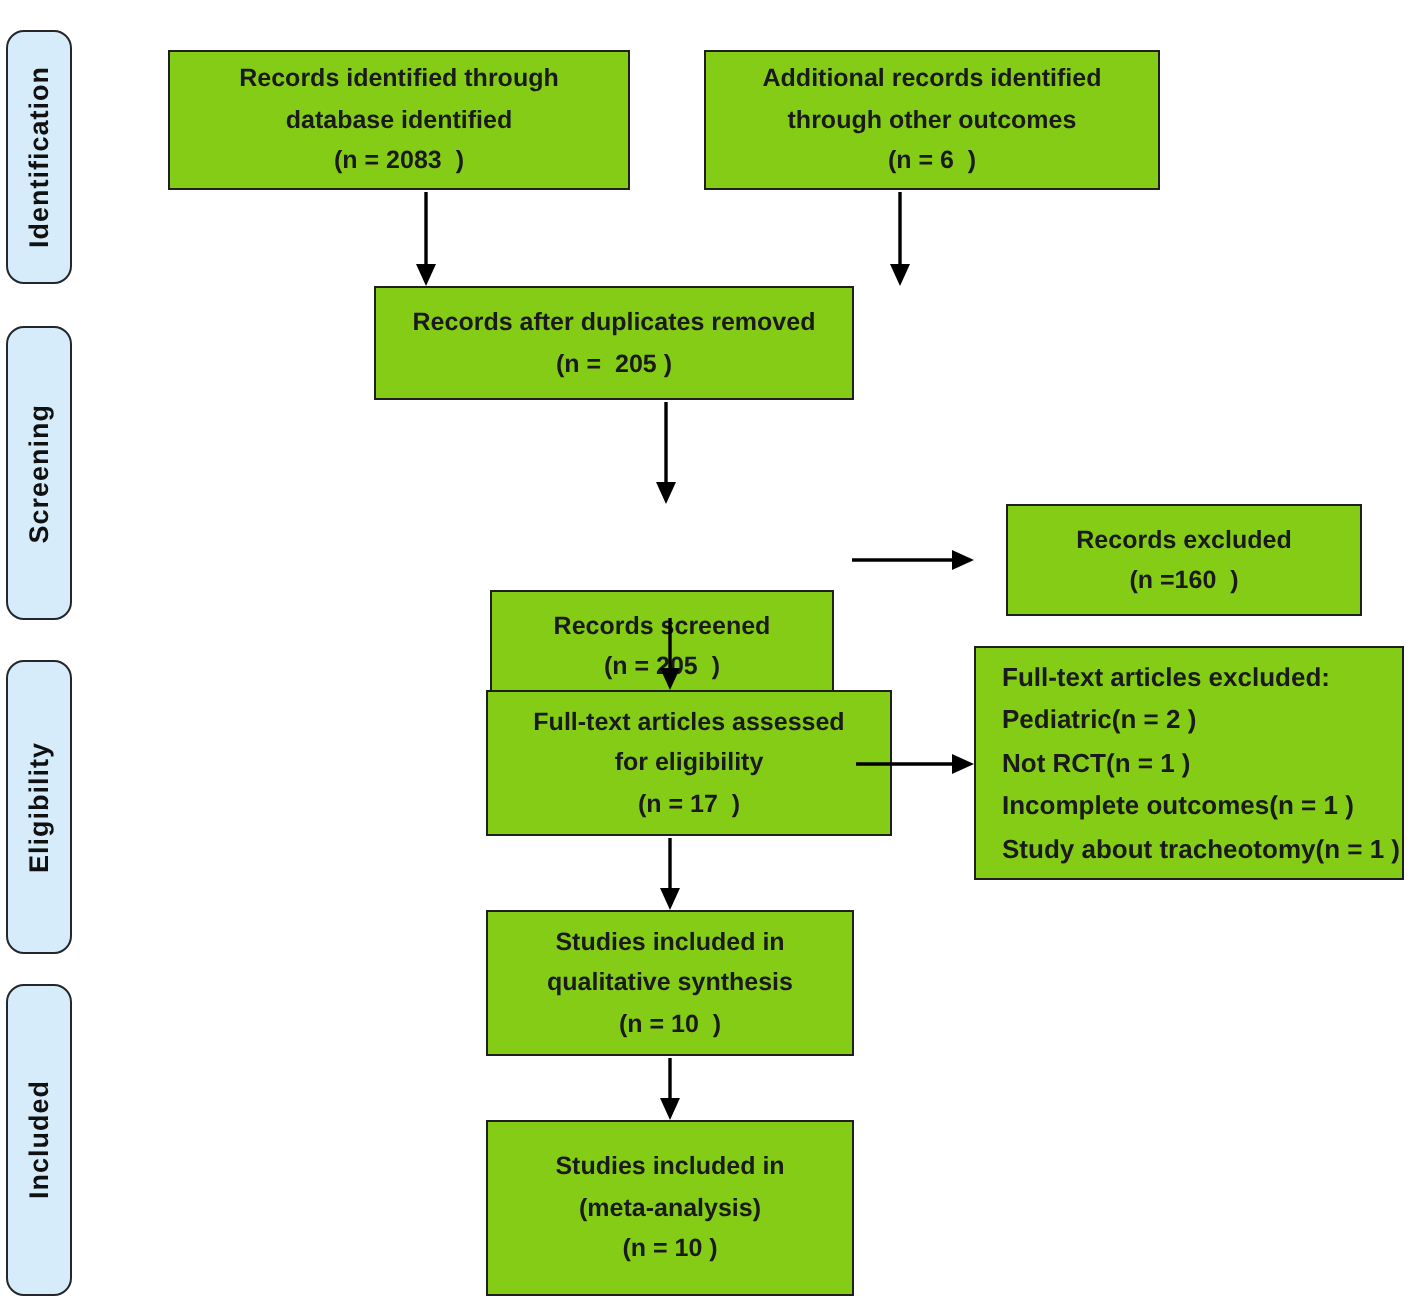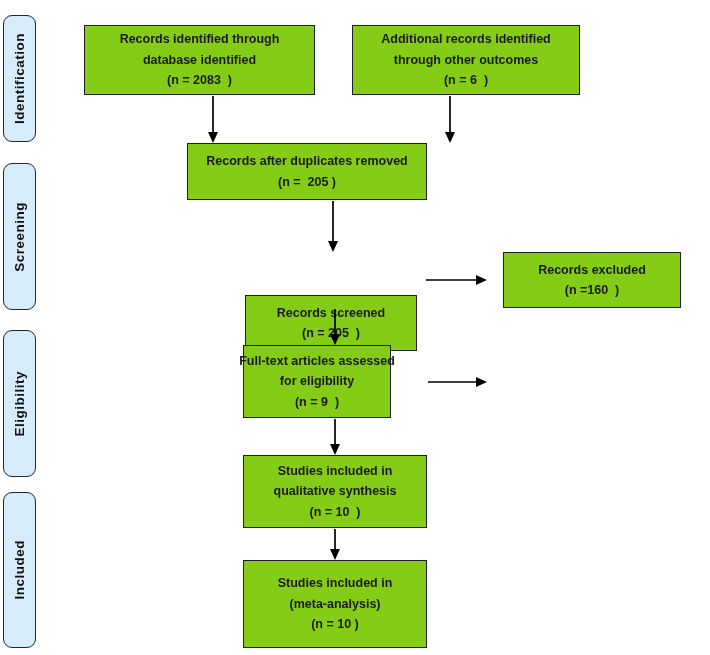--- a/index.html
+++ b/index.html
@@ -104,26 +104,33 @@
   <div class="fbox" style="left:245px; top:252px; width:172px; height:56px;margin-top:43px;">
     <div class="line">Records screened</div>
     <div class="line">(n = 205  )</div>
   </div>
 
   <div class="fbox" style="left:503px; top:252px; width:178px; height:56px;">
     <div class="line">Records excluded</div>
     <div class="line">(n =160  )</div>
   </div>
 
-  <div class="fbox" style="left:243px; top:345px; width:148px; height:73px;">
+  <div class="fbox" style="left:243px; top:345px; width:203px; height:73px;">
     <div class="line">Full-text articles assessed</div>
     <div class="line">for eligibility</div>
-    <div class="line">(n = 9  )</div>
+    <div class="line">(n = 17  )</div>
   </div>
 
+  <div class="fbox left-align" style="left:487px; top:323px; width:215px; height:117px;">
+    <div class="line">Full-text articles excluded:</div>
+    <div class="line">Pediatric(n = 2 )</div>
+    <div class="line">Not RCT(n = 1 )</div>
+    <div class="line">Incomplete outcomes(n = 1 )</div>
+    <div class="line">Study about tracheotomy(n = 1 )</div>
+  </div>
 
   <div class="fbox" style="left:243px; top:455px; width:184px; height:73px;">
     <div class="line">Studies included in</div>
     <div class="line">qualitative synthesis</div>
     <div class="line">(n = 10  )</div>
   </div>
 
   <div class="fbox" style="left:243px; top:560px; width:184px; height:88px;">
     <div class="line">Studies included in</div>
     <div class="line">(meta-analysis)</div>

